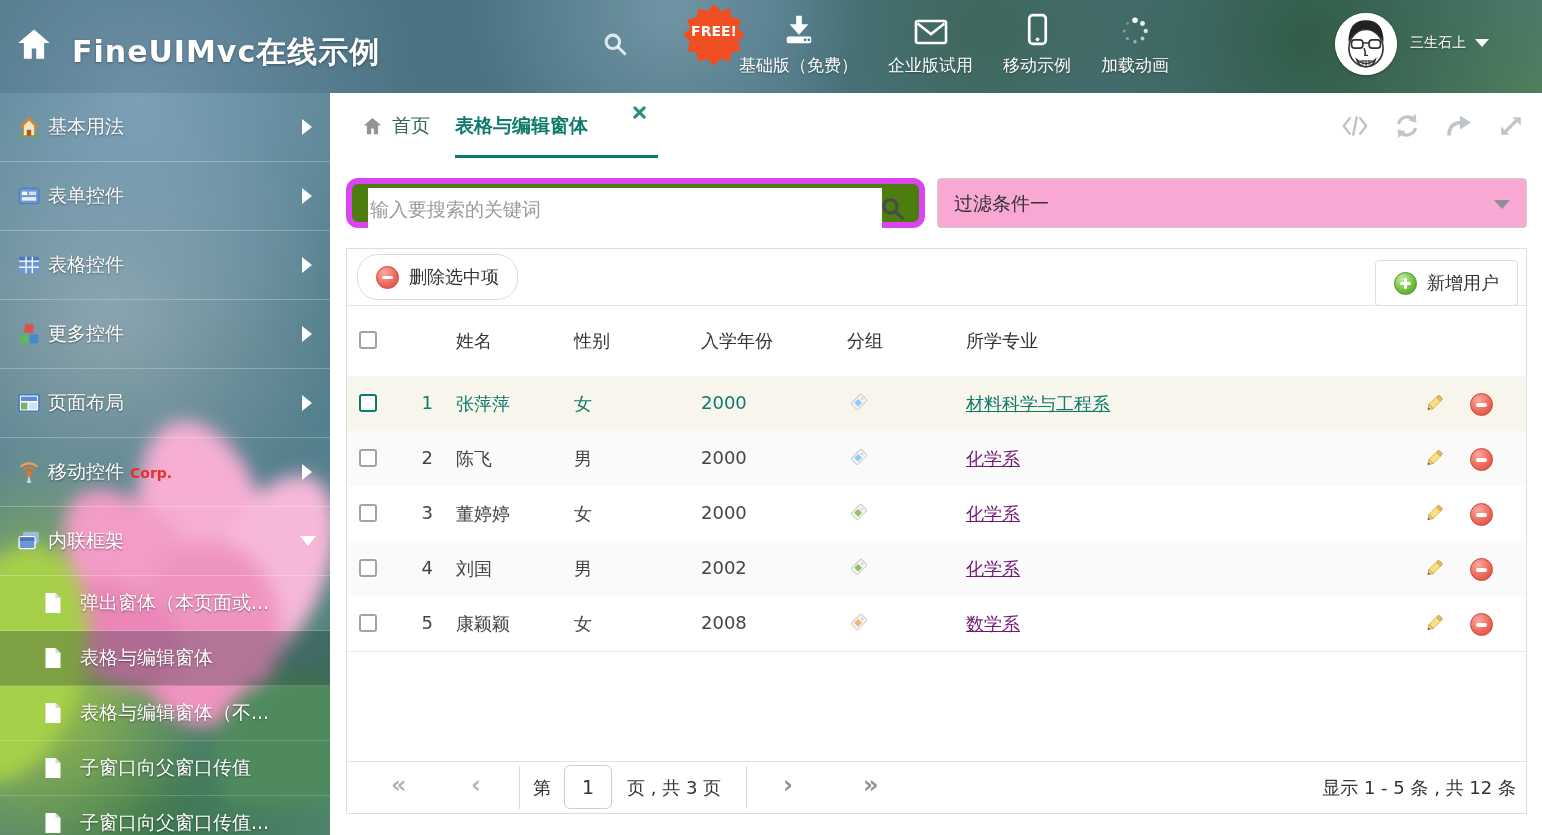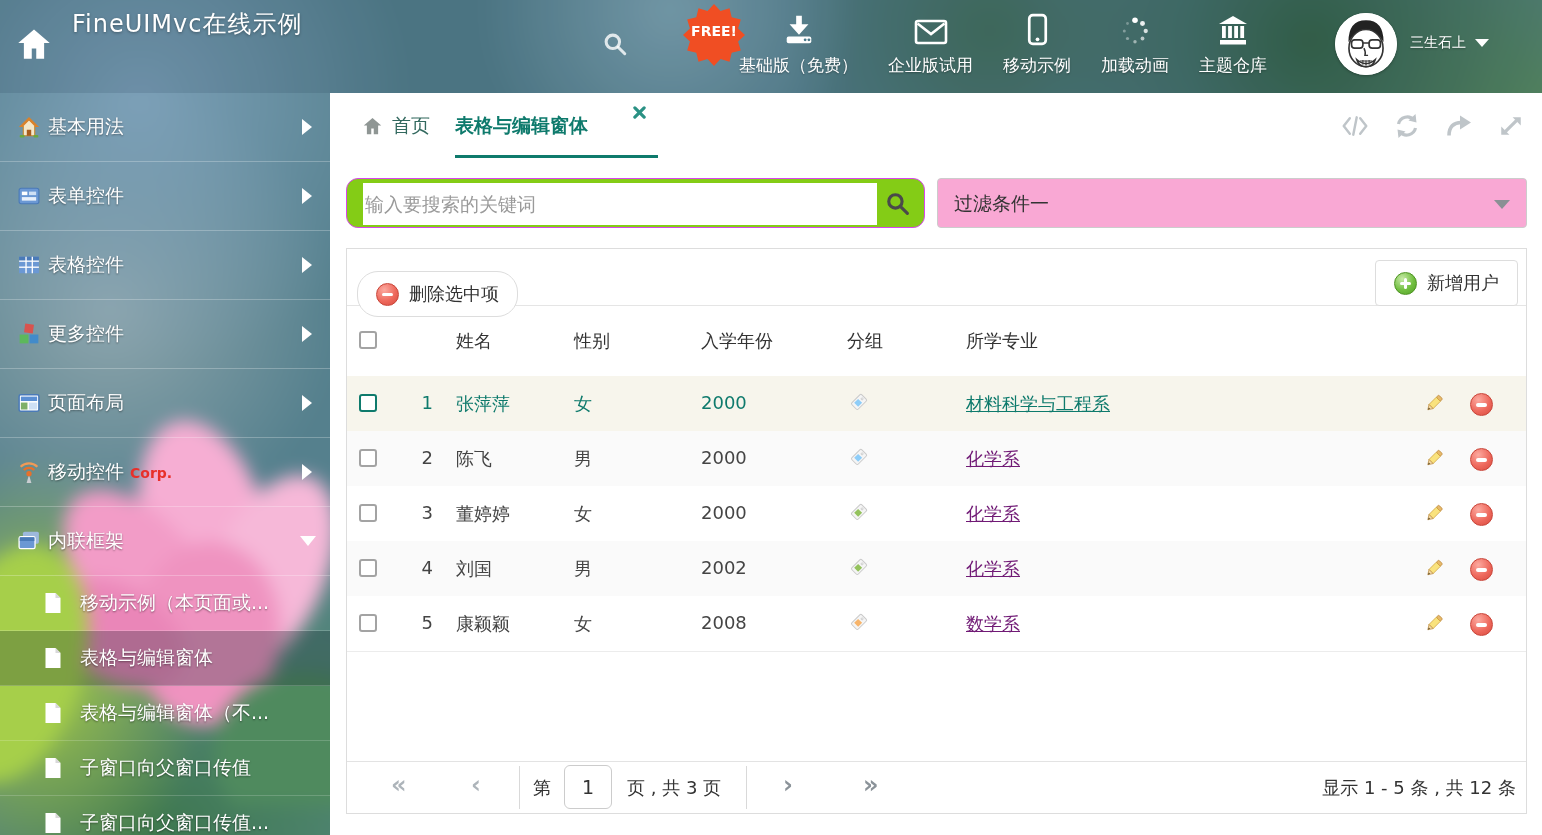--- a/index.html
+++ b/index.html
@@ -19,21 +19,21 @@
       radial-gradient(ellipse 170px 220px at 70px 700px, rgba(168,206,58,.95), rgba(168,206,58,0) 100%),
       radial-gradient(ellipse 230px 170px at 180px 860px, rgba(58,118,70,.9), rgba(58,118,70,0) 100%),
       radial-gradient(ellipse 210px 250px at 340px 780px, rgba(78,138,98,.8), rgba(78,138,98,0) 100%);
   }
   .bg svg{position:absolute;left:0;top:0;}
   .hdr-shade{position:absolute;left:0;top:0;right:0;height:93px;background:rgba(10,35,55,.12);z-index:1;}
 
   
   .header{position:absolute;left:0;top:0;right:0;height:93px;z-index:5;color:#fff;}
   .logo-home{position:absolute;left:16px;top:26px;width:36px;height:36px;}
-  .logo-text{position:absolute;left:72px;top:8px;font-size:24px;font-weight:normal;letter-spacing:1px;text-shadow:0 1px 3px rgba(0,0,0,.35);}
+  .logo-text{position:absolute;left:72px;top:32px;font-size:30px;font-weight:bold;letter-spacing:1px;text-shadow:0 1px 3px rgba(0,0,0,.35);}
   .hsearch{position:absolute;left:430px;top:28px;width:158px;height:34px;background:transparent;border:none;outline:none;color:#fff;font-size:19px;font-family:inherit;}
   .hsearch::placeholder{color:rgba(255,255,255,.55);}
   .hsearch-icon{position:absolute;left:602px;top:31px;width:26px;height:26px;}
   .free-badge{position:absolute;left:682px;top:3px;width:64px;height:64px;z-index:6;}
   .free-badge span{position:absolute;left:0;top:20px;width:64px;text-align:center;font-size:14px;font-weight:bold;color:#fff;}
   .hnav{position:absolute;left:724px;top:12px;display:flex;}
   .hnav-item{display:flex;flex-direction:column;align-items:center;justify-content:flex-start;gap:8px;padding:0 15px;cursor:pointer;}
   .hnav-item .ic{height:34px;display:flex;align-items:flex-end;}
   .hnav-item .lb{font-size:17px;white-space:nowrap;text-shadow:0 1px 2px rgba(0,0,0,.35);}
   .avatar{position:absolute;left:1335px;top:13px;width:62px;height:62px;border-radius:50%;background:#fff;overflow:hidden;box-shadow:0 1px 3px rgba(0,0,0,.3);}
@@ -57,32 +57,32 @@
   .main{position:absolute;left:330px;top:93px;right:0;bottom:0;background:#fff;z-index:6;}
   .tabbar{position:absolute;left:0;top:0;right:0;height:65px;background:#fff;border-bottom:1px solid #e2e2e2;}
   .tab-home{position:absolute;left:32px;top:0;height:65px;display:flex;align-items:center;gap:9px;color:#33695f;font-size:19px;cursor:pointer;}
   .tab-active{position:absolute;left:125px;top:0;height:65px;display:flex;align-items:center;color:#0e7a6c;font-size:19px;font-weight:bold;cursor:pointer;}
   .tab-underline{position:absolute;left:125px;bottom:-1px;width:203px;height:4px;background:#0e7a6c;}
   .tab-close{position:absolute;left:303px;top:13px;width:13px;height:13px;cursor:pointer;}
   .tb-icons{position:absolute;right:18px;top:0;height:65px;display:flex;align-items:center;gap:26px;}
   .tb-icons .tbi{width:26px;height:26px;cursor:pointer;}
 
   .content{position:absolute;left:0;top:65px;right:0;bottom:0;background:#fff;}
-  .search-box{position:absolute;left:16px;top:20px;width:579px;height:50px;border:1px solid #d946ef;border-radius:12px;background:#84cc16;box-sizing:border-box;}
+  .search-box{position:absolute;left:16px;top:20px;width:579px;height:50px;border:6px solid #d946ef;border-radius:12px;background:#4d7c0f;box-sizing:border-box;}
   .search-box input{position:absolute;left:16px;top:4px;width:510px;height:40px;border:none;outline:none;font-size:19px;color:#333;font-family:inherit;}
   .search-box input::placeholder{color:#9a9a9a;}
   .search-box .mag{position:absolute;right:14px;top:12px;width:25px;height:25px;cursor:pointer;}
   .filter-box{position:absolute;left:607px;top:20px;width:590px;height:50px;border:1px solid #ccc;border-radius:4px;background:#f9a8d4;box-sizing:border-box;cursor:pointer;}
   .filter-box .val{position:absolute;left:16px;top:12px;font-size:19px;color:#333;}
   .filter-box .crt{position:absolute;right:16px;top:21px;width:0;height:0;border-left:8px solid transparent;border-right:8px solid transparent;border-top:9px solid #8a9094;}
 
   .grid-panel{position:absolute;left:16px;top:90px;width:1181px;height:566px;border:1px solid #ddd;background:#fff;box-sizing:border-box;}
   .gtoolbar{position:absolute;left:0;top:0;right:0;height:56px;border-bottom:1px solid #e5e5e5;}
   .btn{position:absolute;height:46px;border:1px solid #ddd;border-radius:4px;background:#fff;display:flex;align-items:center;gap:10px;padding:0 18px;font-size:18px;color:#333;cursor:pointer;box-sizing:border-box;}
-  .btn-del{left:10px;top:22px;border-radius:21px;}
+  .btn-del{left:10px;top:5px;border-radius:21px;}
   .btn-add{right:8px;top:11px;}
   .circle-minus{width:23px;height:23px;border-radius:50%;background:radial-gradient(circle at 35% 28%, #fcaaa0, #ee695d 55%, #d84a3e);border:1px solid #c94438;position:relative;box-sizing:border-box;flex:0 0 auto;}
   .circle-minus::after{content:"";position:absolute;left:5px;top:9px;width:11px;height:3.5px;border-radius:2px;background:#fff;}
   .circle-plus{width:23px;height:23px;border-radius:50%;background:radial-gradient(circle at 35% 28%, #c8eba8, #72bf41 55%, #53a026);border:1px solid #4d9422;position:relative;box-sizing:border-box;flex:0 0 auto;}
   .circle-plus::before{content:"";position:absolute;left:5px;top:9px;width:11px;height:3.5px;border-radius:2px;background:#fff;}
   .circle-plus::after{content:"";position:absolute;left:8.7px;top:5.2px;width:3.5px;height:11px;border-radius:2px;background:#fff;}
   .sm{width:20px;height:20px;}
 
   .ghead{position:absolute;left:0;top:56px;right:0;height:71px;border-bottom:1px solid #e6e6e6;font-size:18px;color:#333;}
   .ghead .cbx{top:26px;}
@@ -196,33 +196,20 @@
             <circle cx="24" cy="14" r="2.0" fill="#fff" opacity=".8"></circle>
               <circle cx="21" cy="21" r="1.8" fill="#fff" opacity=".65"></circle>
             <circle cx="14" cy="24" r="1.6" fill="#fff" opacity=".5"></circle>
               <circle cx="7" cy="21" r="1.5" fill="#fff" opacity=".4"></circle>
             <circle cx="4" cy="14" r="1.4" fill="#fff" opacity=".35"></circle>
               <circle cx="7" cy="7" r="1.3" fill="#fff" opacity=".3"></circle>
           </svg>
         </span>
         <span class="lb">加载动画</span>
       </div>
-      <div class="hnav-item">
-        <span class="ic">
-          <svg width="34" height="32" viewBox="0 0 32 32">
-              <path d="M16 2 2 10h28z" fill="#fff"></path>
-              <rect x="5" y="12" width="3.8" height="12" fill="#fff"></rect>
-              <rect x="11.1" y="12" width="3.8" height="12" fill="#fff"></rect>
-              <rect x="17.2" y="12" width="3.8" height="12" fill="#fff"></rect>
-              <rect x="23.3" y="12" width="3.8" height="12" fill="#fff"></rect>
-              <rect x="3" y="26" width="26" height="4.5" fill="#fff"></rect>
-            </svg>
-        </span>
-        <span class="lb">主题仓库</span>
-      </div>
     </div>
 
     <div class="avatar">
       <svg width="62" height="62" viewBox="0 0 60 60">
         <circle cx="30" cy="30" r="30" fill="#fff"></circle>
         <path d="M13 28 Q13 7 30 7 Q47 7 47 28 Q40 17 30 17 Q20 17 13 28 Z" fill="#222"></path>
         <ellipse cx="30" cy="34" rx="16.5" ry="18" fill="#fff" stroke="#333" stroke-width="1.6"></ellipse>
         <rect x="16" y="26" width="11" height="8" rx="3" fill="none" stroke="#333" stroke-width="1.6"></rect>
         <rect x="33" y="26" width="11" height="8" rx="3" fill="none" stroke="#333" stroke-width="1.6"></rect>
         <line x1="27" y1="29" x2="33" y2="29" stroke="#333" stroke-width="1.6"></line>
@@ -313,21 +300,21 @@
       </svg>
       <span class="slb">内联框架</span>
       <span class="arr-d"></span>
     </div>
 
     <div class="ssub-item">
       <svg class="fic" viewBox="0 0 18 22">
           <path d="M1.5 1h10l5 5v15h-15z" fill="#fff"></path>
           <path d="M11.5 1l5 5h-5z" fill="#d8d8d8"></path>
         </svg>
-      <span class="slb">移动示例（本页面或...</span>
+      <span class="slb">弹出窗体（本页面或...</span>
     </div>
     <div class="ssub-item sel">
       <svg class="fic" viewBox="0 0 18 22">
           <path d="M1.5 1h10l5 5v15h-15z" fill="#fff"></path>
           <path d="M11.5 1l5 5h-5z" fill="#d8d8d8"></path>
         </svg>
       <span class="slb">表格与编辑窗体</span>
     </div>
     <div class="ssub-item">
       <svg class="fic" viewBox="0 0 18 22">

